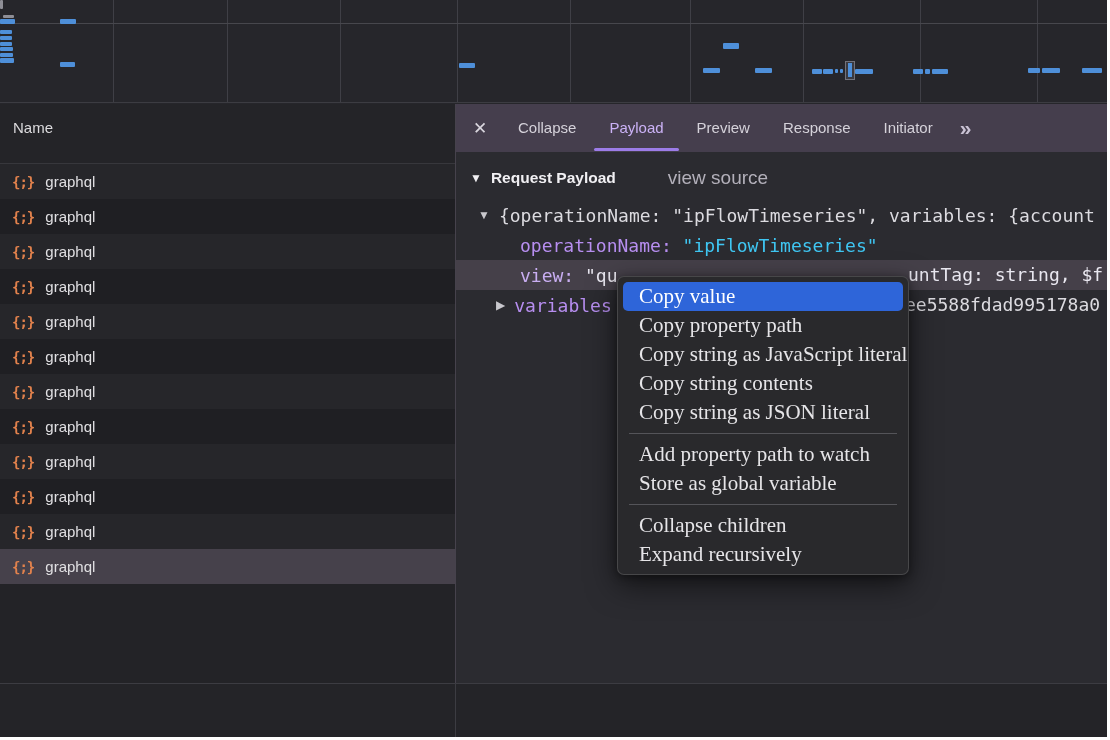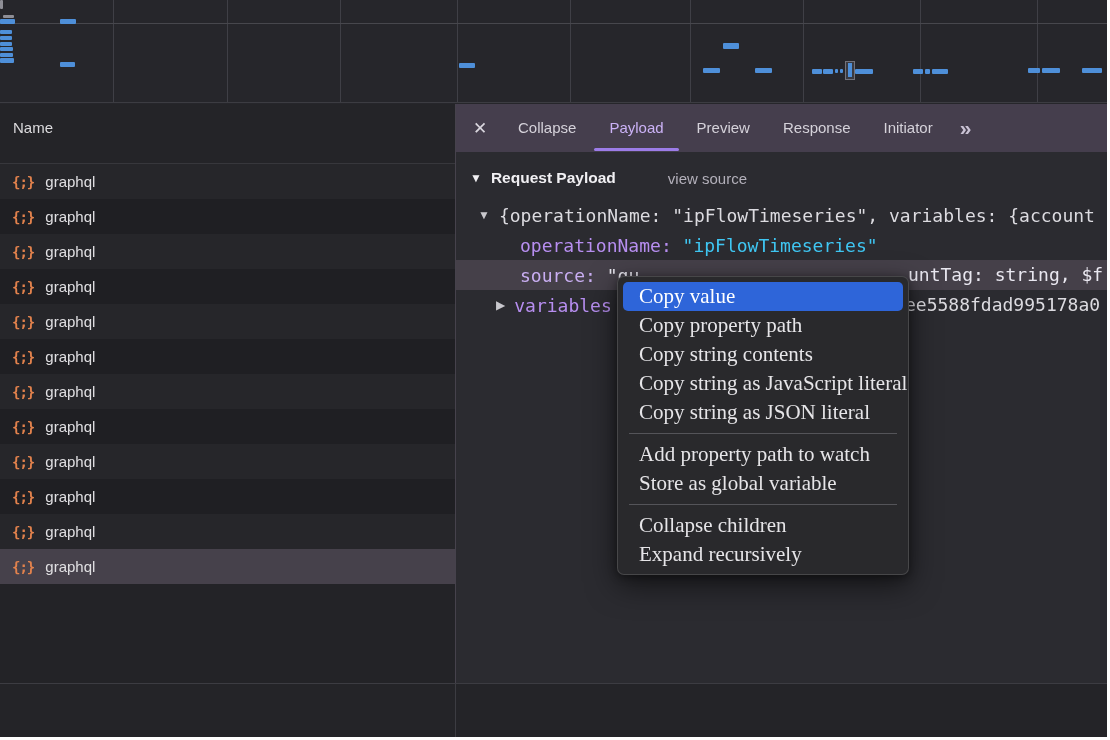--- a/index.html
+++ b/index.html
@@ -41,21 +41,21 @@
   .tab.active { color:#cbb2f6; }
   .tab.active::after { content:""; position:absolute; left:-15px; right:-15px; bottom:1px; height:3px;
                        background:#9c7ce8; border-radius:2px; }
   .overflow-btn { color:#c9c2d4; font-size:21px; margin-left:-6px; cursor:pointer; font-weight:bold; }
 
   
   .payload { position:relative; font-family:"DejaVu Sans Mono", monospace; font-size:18px; color:#dcdbe0; }
   .sec-header { margin-top:12px; height:28px; display:flex; align-items:center; padding-left:14px;
                 font-family:"Liberation Sans", sans-serif; }
   .sec-title { color:#f1f0f3; font-size:15.5px; font-weight:bold; }
-  .view-source { color:#b3b0ba; font-size:15px; margin-left:52px; cursor:pointer; }
+  .view-source { color:#b3b0ba; font-size:19px; margin-left:52px; cursor:pointer; }
   .tree-row { height:30px; display:flex; align-items:center; white-space:nowrap; overflow:hidden; position:relative; }
   .row-summary { margin-top:8px; padding-left:22px; }
   .row-op, .row-query { padding-left:64px; }
   .row-vars { padding-left:40px; }
   .tri { color:#c9c8cd; font-size:12px; margin-right:9px; font-family:"Liberation Sans", sans-serif; }
   .key { color:#b78ef0; }
   .str { color:#3fc6f2; }
   .row-query { background:#454049; }
   .row-query .key { color:#c9aef2; }
   .sel-str { color:#e9e7f0; }
@@ -203,43 +203,43 @@
         <span>{operationName: "ipFlowTimeseries", variables: {account</span>
       </div>
 
       <div class="tree-row row-op">
         <span class="key">operationName:</span>
         <span>&nbsp;</span>
         <span class="str">"ipFlowTimeseries"</span>
       </div>
 
       <div class="tree-row row-query">
-        <span class="key">source:</span>
+        <span class="key">view:</span>
         <span>&nbsp;</span>
         <span class="sel-str">"qu</span>
         <span class="frag query-frag">untTag: string, $f</span>
       </div>
 
       <div class="tree-row row-vars">
         <span class="tri">▶</span>
         <span class="key">variables</span>
         <span class="frag vars-frag">ee5588fdad995178a0</span>
       </div>
     </div>
   </div>
 
   <div class="footer">
     <div class="footer-vdiv"></div>
   </div>
 
   <div class="ctx-menu" id="ctx-menu">
       <div class="ctx-item highlighted">Copy value</div>
       <div class="ctx-item">Copy property path</div>
+      <div class="ctx-item">Copy string as JavaScript literal</div>
       <div class="ctx-item">Copy string contents</div>
-      <div class="ctx-item">Copy string as JavaScript literal</div>
       <div class="ctx-item">Copy string as JSON literal</div>
       <div class="ctx-divider"></div>
       <div class="ctx-item">Add property path to watch</div>
       <div class="ctx-item">Store as global variable</div>
       <div class="ctx-divider"></div>
       <div class="ctx-item">Collapse children</div>
       <div class="ctx-item">Expand recursively</div>
     </div>
 
 </div>

